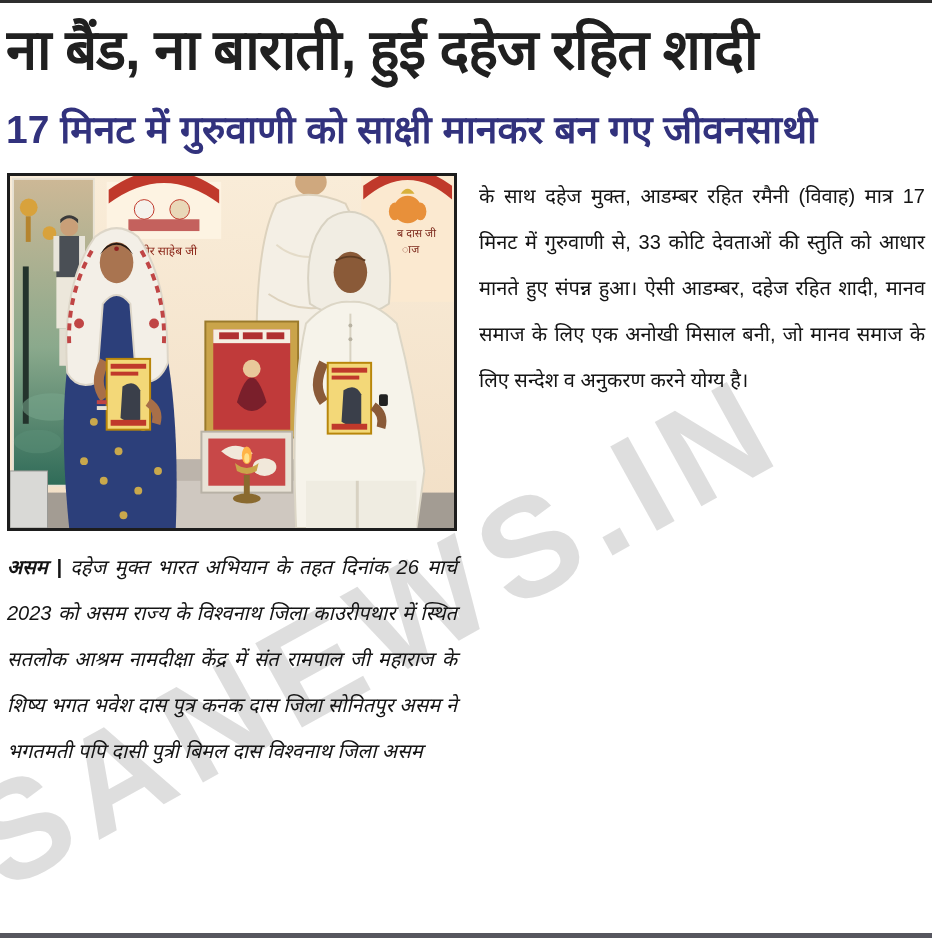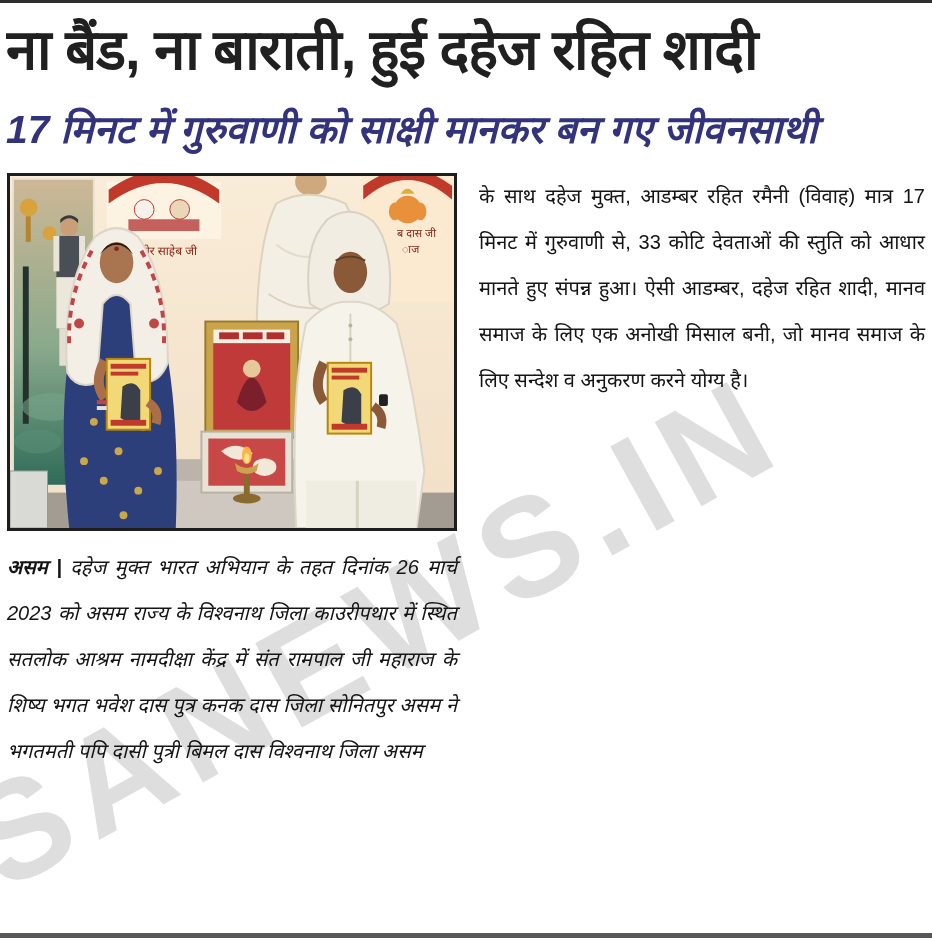--- a/index.html
+++ b/index.html
@@ -8,21 +8,21 @@
     overflow:hidden;font-family:"Liberation Sans",sans-serif;
   }
   .top-rule{position:absolute;top:0;left:0;right:0;height:3px;background:#2e2e2e;}
   .bottom-rule{position:absolute;bottom:2px;left:0;right:0;height:5px;background:#56565e;}
   .headline{
     margin:8px 6px 0 6px;font-size:56px;line-height:84px;font-weight:800;
     color:#202020;white-space:nowrap;overflow:hidden;letter-spacing:-1px;
   }
   .subheadline{
     margin:0 6px;font-size:39px;line-height:76px;font-weight:600;
-    color:#32327d;white-space:nowrap;overflow:hidden;font-style:italic;
+    color:#32327d;white-space:nowrap;overflow:hidden;
   }
   .content{display:flex;gap:22px;padding:0 7px;margin-top:5px;}
   .col-left{width:450px;flex:0 0 450px;}
   .col-right{flex:1;min-width:0;}
   .photo-frame{
     position:relative;z-index:0;width:450px;height:358px;border:3px solid #1d1d1d;
     box-sizing:border-box;background:#f6e7d2;
   }
   .photo-frame svg{display:block;width:100%;height:100%;}
   .body-text{

